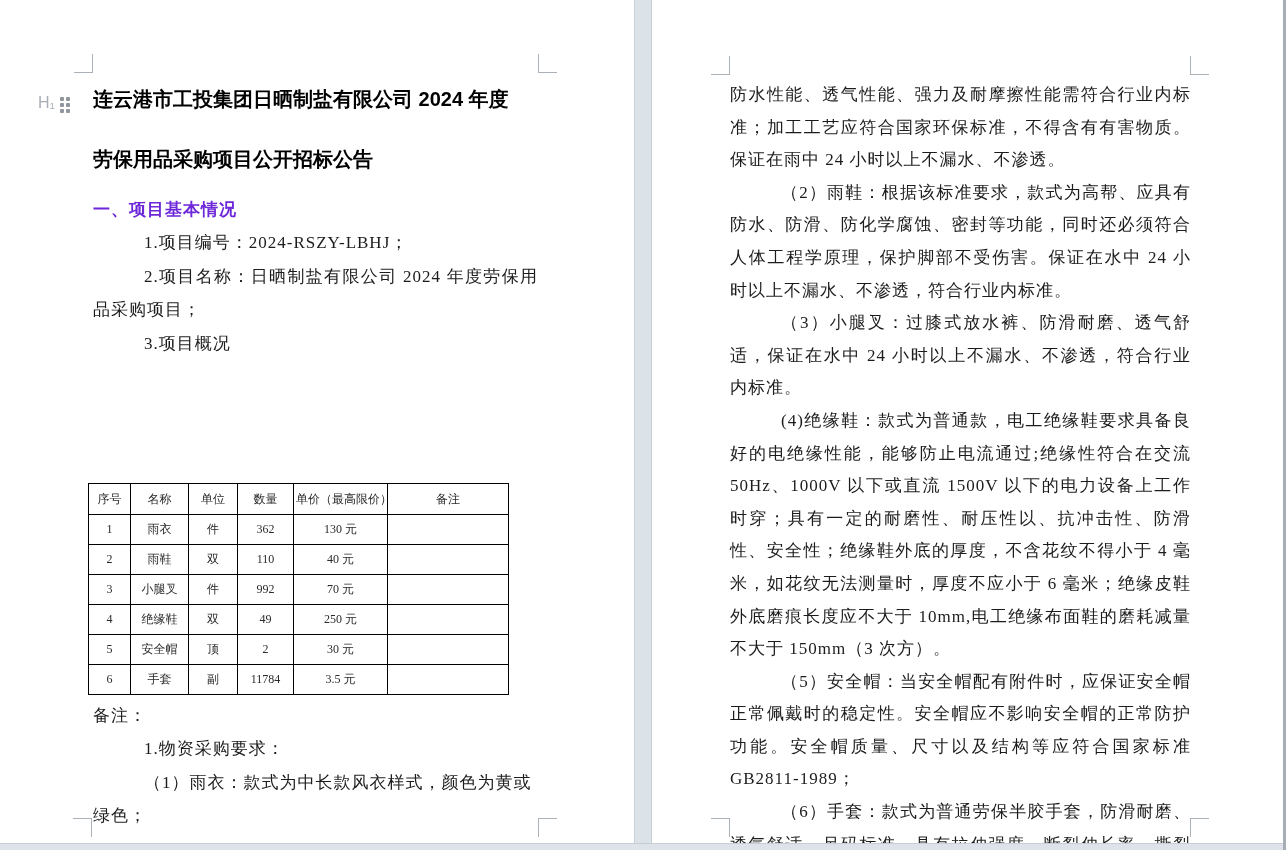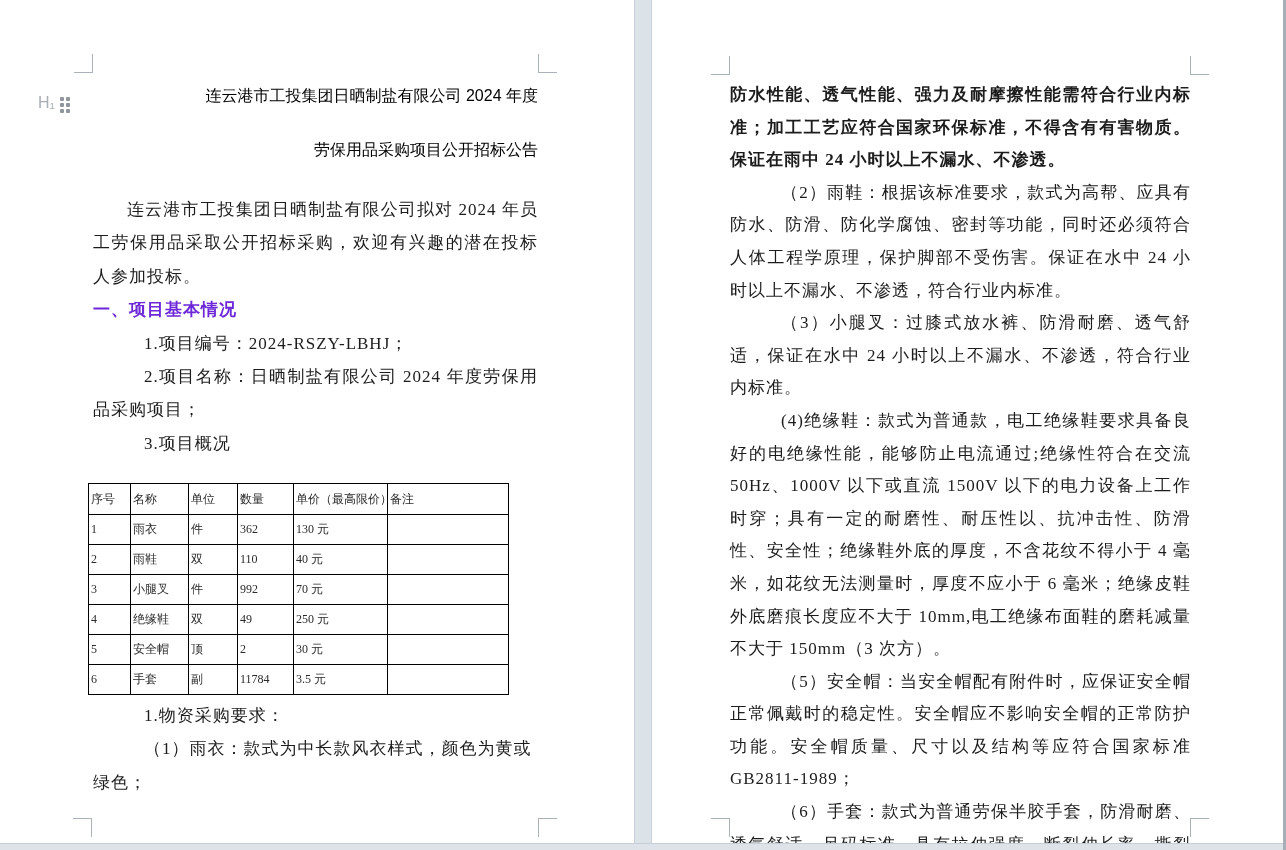--- a/index.html
+++ b/index.html
@@ -25,50 +25,50 @@
   .mark.br { border-left:1px solid #aab1b9;  border-top:1px solid #aab1b9; }
 
   
   .h1-badge { position:absolute; left:38px; top:94px; font-family:"Liberation Sans",sans-serif;
               font-size:16px; color:#a9aeb5; letter-spacing:0; }
   .dots { position:absolute; left:60px; top:97px; display:grid;
           grid-template-columns:repeat(2,4px); grid-auto-rows:4px; column-gap:2px; row-gap:2px; }
   .dots span { width:3.5px; height:3.5px; background:#8f969e; border-radius:1px; }
 
   
-  .title-block { position:absolute; left:93px; top:86px; width:445px; text-align:right;
-                 font-family:"Liberation Sans","DejaVu Sans",sans-serif; font-weight:400;
-                 font-size:16px; color:#000; }
+  .title-block { position:absolute; left:93px; top:86px; width:445px; text-align:left;
+                 font-family:"Liberation Sans","DejaVu Sans",sans-serif; font-weight:700;
+                 font-size:20px; color:#000; }
   .title-line2 { margin-top:33px; }
 
   .body-block { position:absolute; left:93px; top:193px; width:445px;
                 font-size:17px; line-height:33.4px; letter-spacing:1px;
                 text-align:justify; text-align-last:left; }
   .body-block p { text-indent:3em; }
   .body-block p.intro { text-indent:2em; }
   .body-block .sec-h { font-family:"Liberation Sans","DejaVu Sans",sans-serif;
                        font-weight:700; text-indent:0; font-size:17px; color:#6d28d9; }
 
   .proj-table { position:absolute; left:88px; top:483px; width:420px;
                 border-collapse:collapse; table-layout:fixed;
-                font-size:12px; color:#2a2a2a; }
+                font-size:12px; color:#2a2a2a; text-align:center; }
   .proj-table td { border:1.3px solid #000; height:30px; padding:0 2px;
                    overflow:hidden; white-space:nowrap; }
   .proj-table tr.hdr td { height:31px; }
 
   .notes-block { position:absolute; left:93px; top:699px; width:445px;
                  font-size:17px; line-height:33.4px; letter-spacing:1px; }
   .notes-block p.ind { text-indent:3em; }
 
   
   .right-text { position:absolute; left:78px; top:79px; width:461px;
                 font-size:17px; line-height:32.6px; letter-spacing:1px;
                 text-align:justify; text-align-last:left; }
   .right-text p { text-indent:3em; }
-  .right-text p.cont { text-indent:0;font-weight:bold; }
+  .right-text p.cont { text-indent:0; }
 </style>
 </head>
 <body>
 
 <div class="screen">
 
   <div class="page page-left">
     <div class="mark tl" style="left:74px; top:54px;"></div>
     <div class="mark tr" style="left:538px; top:54px;"></div>
     <div class="mark bl" style="left:73px; top:818px;"></div>
@@ -83,21 +83,20 @@
         <span></span>
         <span></span>
     </div>
 
     <div class="title-block">
       <div>连云港市工投集团日晒制盐有限公司 2024 年度</div>
       <div class="title-line2">劳保用品采购项目公开招标公告</div>
     </div>
 
     <div class="body-block">
-      <p class="intro">连云港市工投集团日晒制盐有限公司拟对 2024 年员工劳保用品采取公开招标采购，欢迎有兴趣的潜在投标人参加投标。</p>
       <p class="sec-h">一、项目基本情况</p>
       <p>1.项目编号：2024-RSZY-LBHJ；</p>
       <p>2.项目名称：日晒制盐有限公司 2024 年度劳保用品采购项目；</p>
       <p>3.项目概况</p>
     </div>
 
     <table class="proj-table">
       <colgroup>
         <col style="width:42px">
           <col style="width:58px">
@@ -160,20 +159,21 @@
         <td>手套</td>
         <td>副</td>
         <td>11784</td>
         <td>3.5 元</td>
         <td></td>
       </tr>
     </tbody>
       </table>
 
     <div class="notes-block">
+      <p>备注：</p>
       <p class="ind">1.物资采购要求：</p>
       <p class="ind">（1）雨衣：款式为中长款风衣样式，颜色为黄或绿色；</p>
     </div>
   </div>
 
   <div class="page-gap"></div>
 
   <div class="page page-right">
     <div class="mark tl" style="left:59px; top:56px;"></div>
     <div class="mark tr" style="left:538px; top:56px;"></div>

